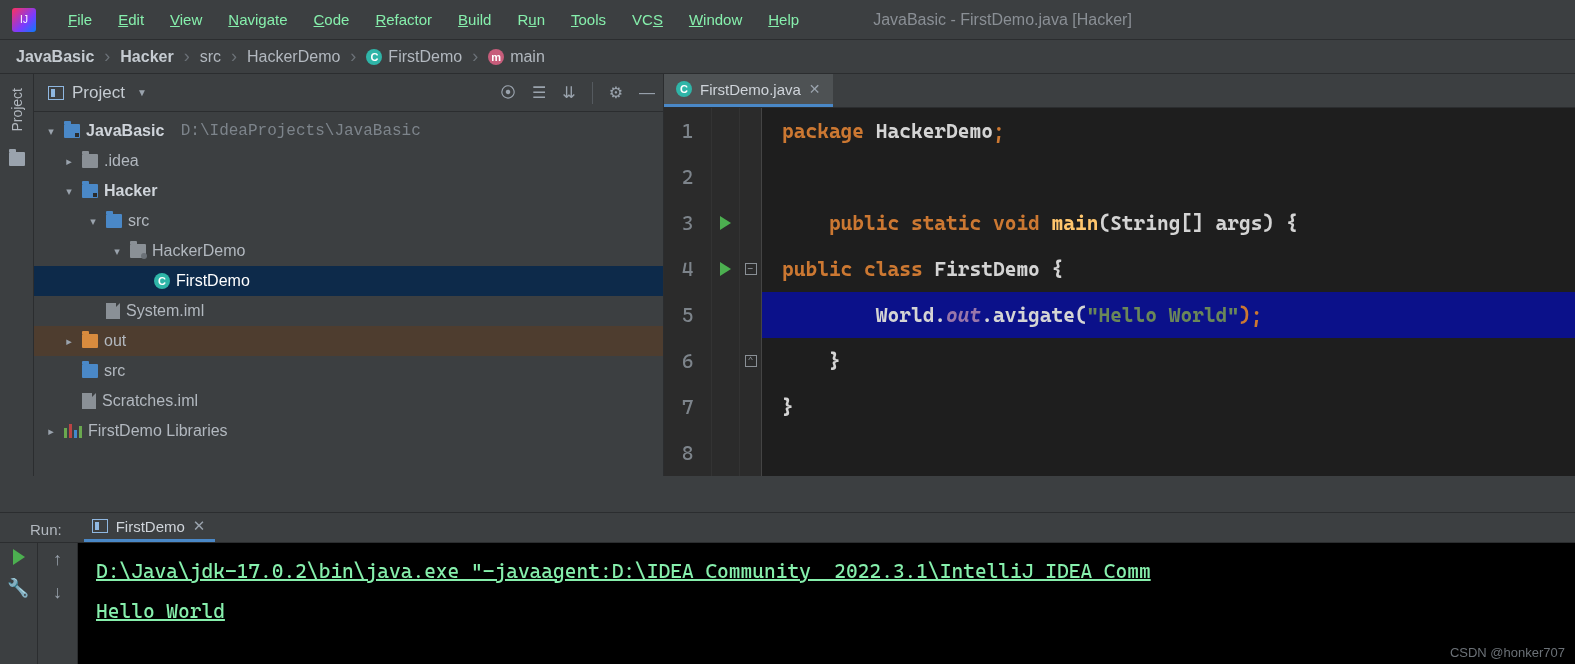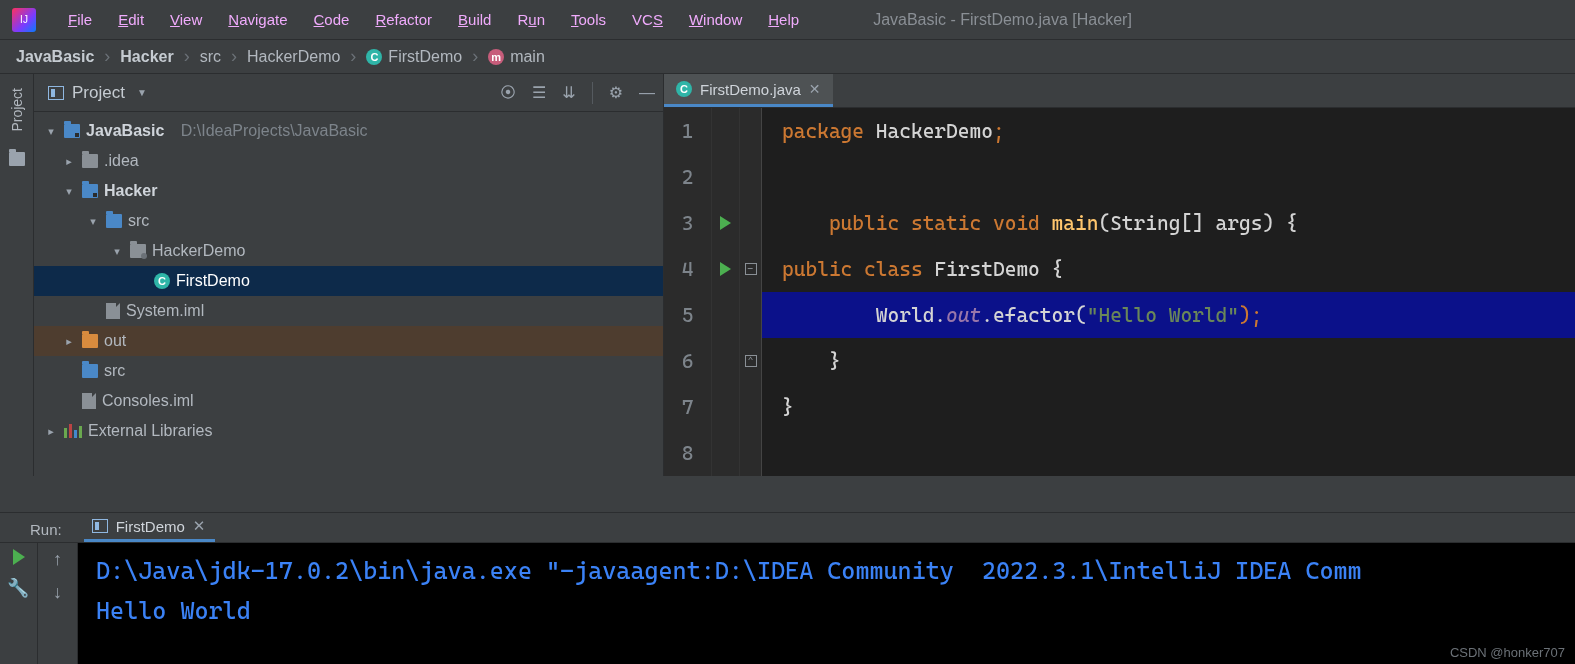--- a/index.html
+++ b/index.html
@@ -24,21 +24,21 @@
     white-space: nowrap;
   }
   .app-icon {
     width: 24px; height: 24px;
     background: linear-gradient(135deg,#fe315d 0%,#7b3bff 60%,#087cfa 100%);
     border-radius: 3px;
     display: flex; align-items: center; justify-content: center;
     font-size: 10px; font-weight: normal; color: #fff;
     margin: 0 18px 0 6px;
   }
-  .menu-item { padding: 4px 12px; cursor: default; color:#f0abfc; }
+  .menu-item { padding: 4px 12px; cursor: default; color:#86efac; }
   .menu-item .ul { text-decoration: underline; }
   .win-title { margin-left: 60px; color:#8a8f95; font-size: 16px; }
   
   .breadcrumb {
     height: 34px;
     display: flex; align-items: center;
     padding-left: 12px;
     background: #3c3f41;
     border-bottom: 1px solid #2b2d2f;
     gap: 2px;
@@ -95,21 +95,21 @@
   .tree { padding: 4px 0; font-size:16px; color:#b2b8bf; }
   .tree-row {
     display:flex; align-items:center; height:30px;
     padding-left: 10px; gap:6px; white-space:nowrap;
   }
   .tree-row.selected { background:#0d2a4a; color:#fff; }
   .tree-row.amber { background:#4e3d2f; }
   .tw { display:inline-block; width:14px; text-align:center; color:#9aa3ad; font-size:11px; }
   .ind1{padding-left:28px;} .ind2{padding-left:52px;} .ind3{padding-left:76px;}
   .ind4{padding-left:100px;}
-  .dimpath{ color:#7d848b; }
+  .dimpath{ color:#7d848b;font-family:Liberation Mono, monospace; }
   .bold{ font-weight:bold; color:#cfd4da;}
   .ic-proj {
     width:16px; height:14px; background:#4a88c7; border-radius:1px; position:relative;
   }
   .ic-proj::before{content:"";position:absolute;top:-3px;left:0;width:7px;height:3px;background:#4a88c7;border-radius:1px 1px 0 0;}
   .ic-proj::after{content:"";position:absolute;right:1px;bottom:1px;width:4px;height:4px;background:#2a2c2e;}
   .ic-folder-grey{width:16px;height:14px;background:#8a9096;border-radius:1px;position:relative;}
   .ic-folder-grey::before{content:"";position:absolute;top:-3px;left:0;width:7px;height:3px;background:#8a9096;border-radius:1px 1px 0 0;}
   .ic-folder-blue{width:16px;height:14px;background:#4a88c7;border-radius:1px;position:relative;}
   .ic-folder-blue::before{content:"";position:absolute;top:-3px;left:0;width:7px;height:3px;background:#4a88c7;border-radius:1px 1px 0 0;}
@@ -149,21 +149,21 @@
   .gutter-icons { width:28px; background:#2b2b2b; border-right:1px solid #333;
     display:flex; flex-direction:column; align-items:center;}
   .gutter-fold { width:22px; background:#2b2b2b; border-right:1px solid #444;
     position:relative;}
   .grow { height:46px; display:flex; align-items:center; justify-content:center; }
   .play-icon { width:0;height:0;border-left:11px solid #4caf50;border-top:7px solid transparent;border-bottom:7px solid transparent;}
   .fold-open, .fold-close {
     width:12px;height:12px;border:1px solid #8a9096;background:#2b2b2b;
     display:flex;align-items:center;justify-content:center;font-size:10px;color:#8a9096;
   }
-  .code-lines { flex:1; position:relative; }
+  .code-lines { flex:1; position:relative;font-weight:bold; }
   .code-line { height:46px; padding-left:20px; white-space:pre; color:#d4d4d4;}
   .code-line.hl { background:#0b118a; }
   .kw { color:#cc7832; }
   .cls{ color:#d4d4d4; }
   .fn { color:#ffc66d; }
   .str{ color:#6a8759; }
   .fld{ color:#9876aa; font-style:italic;}
   .semi{ color:#cc7832;}
   
   .run-panel {
@@ -187,23 +187,23 @@
     display:flex; flex-direction:column; align-items:center; padding-top:6px; gap:12px;
   }
   .run-actions2{
     width:40px; background:#3c3f41; border-right:1px solid #2b2d2f;
     display:flex; flex-direction:column; align-items:center; padding-top:6px; gap:12px;
     color:#9aa3ad; font-size:18px;
   }
   .run-play{ width:0;height:0;border-left:12px solid #4caf50;border-top:8px solid transparent;border-bottom:8px solid transparent;}
   .wrench{ color:#9aa3ad; font-size:18px;}
   .console{
-    flex:1; color:#3b82f6;
+    flex:1; color:#86efac;
     font-family:"Cascadia Mono","Consolas","Menlo",monospace;
-    font-size:24px; line-height:40px; padding:8px 0 0 18px; white-space:pre; overflow:hidden;
+    font-size:20px; line-height:40px; padding:8px 0 0 18px; white-space:pre; overflow:hidden;text-decoration:underline;
   }
   .watermark{
     position:absolute; right:10px; bottom:4px; color:#6b7177; font-size:13px;
   }
   .proj-box-icon{
     width:16px;height:14px;border:1px solid #8fb7e0;background:transparent;position:relative;
   }
   .proj-box-icon::before{content:"";position:absolute;left:2px;top:2px;width:4px;height:8px;background:#8fb7e0;}
 </style>
 </head>
@@ -315,31 +315,31 @@
         <span>out</span>
       </div>
       <div class="tree-row ind1">
         <span class="tw"></span>
         <span class="ic-folder-blue"></span>
         <span>src</span>
       </div>
       <div class="tree-row ind1">
         <span class="tw"></span>
         <span class="ic-file"></span>
-        <span>Consoles.iml</span>
+        <span>Scratches.iml</span>
       </div>
       <div class="tree-row">
         <span class="tw">▸</span>
         <span class="ic-lib" style="color:#6aa84f;">
           <span style="height:10px;"></span>
             <span style="height:14px;color:#b44;"></span>
             <span style="height:8px;color:#48c;"></span>
             <span style="height:12px;"></span>
         </span>
-        <span>External Libraries</span>
+        <span>FirstDemo Libraries</span>
       </div>
     </div>
   </div>
 
   <div class="editor-area">
     <div class="editor-tabs">
       <div class="editor-tab">
         <span class="ic-class">C</span>
         <span>FirstDemo.java</span>
         <span class="close">✕</span>
@@ -382,21 +382,21 @@
             <div class="fold-close">⌃</div>
           </div>
         <div class="grow"></div>
         <div class="grow"></div>
       </div>
       <div class="code-lines">
         <div class="code-line"><span class="kw">package </span><span class="cls">HackerDemo</span><span class="semi">;</span></div>
         <div class="code-line"></div>
         <div class="code-line">    <span class="kw">public static </span><span class="kw">void </span><span class="fn">main</span><span>(String[] args) {</span></div>
         <div class="code-line"><span class="kw">public class </span><span class="cls">FirstDemo </span><span>{</span></div>
-        <div class="code-line hl">        <span>World.</span><span class="fld">out</span><span>.efactor(</span><span class="str">"Hello World"</span><span class="semi">);</span></div>
+        <div class="code-line hl">        <span>World.</span><span class="fld">out</span><span>.avigate(</span><span class="str">"Hello World"</span><span class="semi">);</span></div>
         <div class="code-line">    <span>}</span></div>
         <div class="code-line"><span>}</span></div>
         <div class="code-line"></div>
       </div>
     </div>
   </div>
 </div>
 
 <div class="run-panel">
   <div class="run-header">

